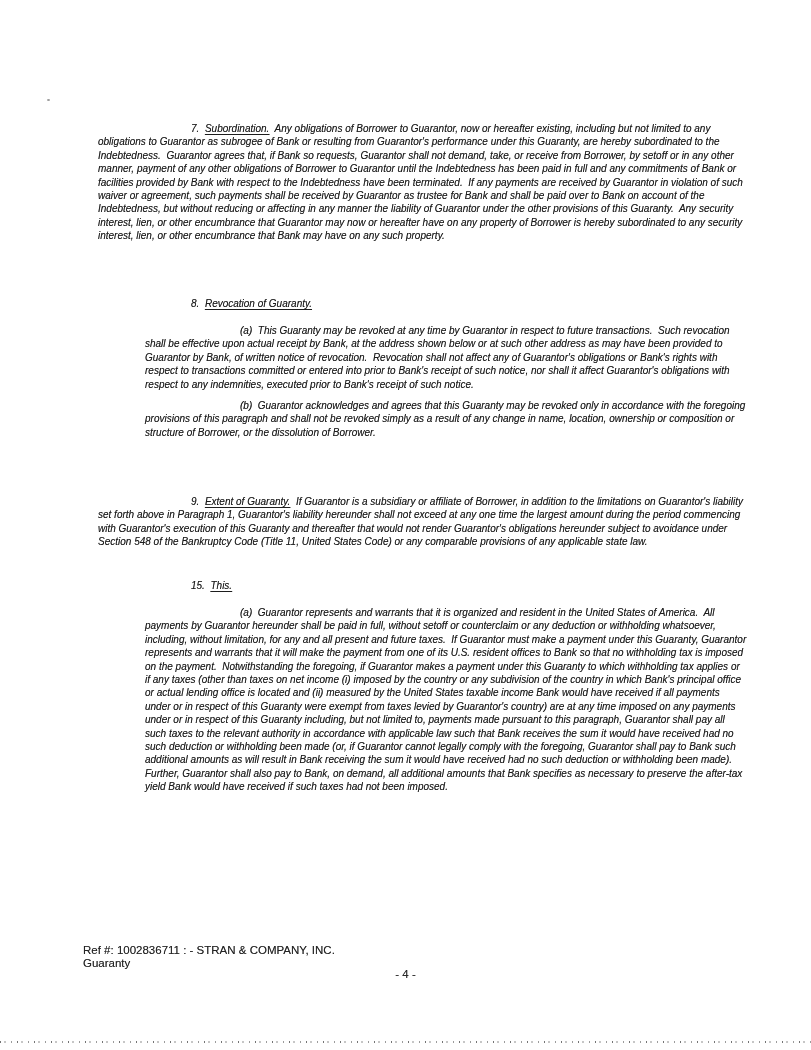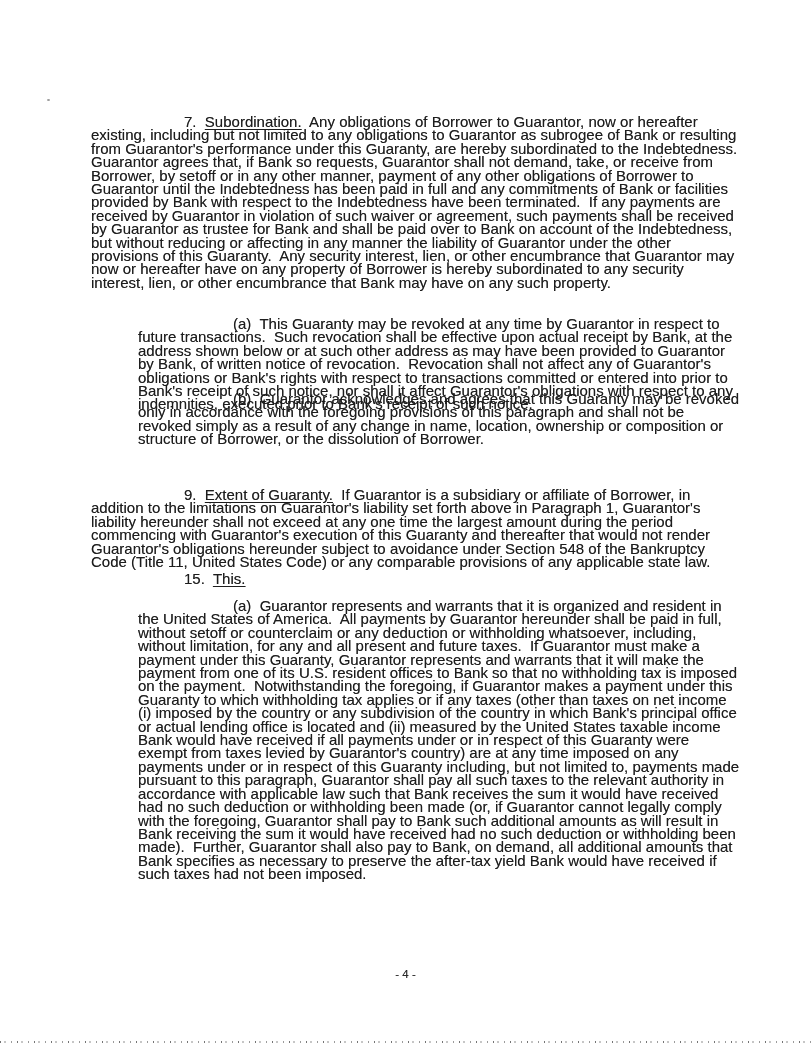--- a/index.html
+++ b/index.html
@@ -6,26 +6,27 @@
   body { background: #ffffff; font-family: "Liberation Sans", sans-serif; }
   .page {
     position: relative;
     width: 811px;
     height: 1050px;
     background: #ffffff;
     overflow: hidden;
   }
   .para {
     position: absolute;
-    margin: 8px;
-    font-size: 15px;
+    margin: 15px;
+    font-size: 10px;
     line-height: 13.4px;
     color: #1d1d1d;
     white-space: pre-wrap;
     text-shadow: 0 0 0.3px rgba(20,20,20,0.55);
+    font-style: italic;
   }
   .w-full { left: 83px; width: 650px; text-indent: 93px; }
   .w-sub  { left: 130px; width: 602px; text-indent: 95px; }
   .heading-line { left: 83px; width: 650px; text-indent: 93px; }
   .u { text-decoration: underline; text-underline-offset: 1.5px; }
   .footer-block {
     position: absolute;
     left: 83px;
     top: 944px;
     font-size: 11.5px;
@@ -72,30 +73,35 @@
 </style>
 </head>
 <body>
 
 <div class="page">
 
   <span class="scan-speck"></span>
 
   <p class="para w-full" style="top:107px"><span>7.  </span><span class="u">Subordination.</span><span>  Any obligations of Borrower to Guarantor, now or hereafter existing, including but not limited to any obligations to Guarantor as subrogee of Bank or resulting from Guarantor's performance under this Guaranty, are hereby subordinated to the Indebtedness.  Guarantor agrees that, if Bank so requests, Guarantor shall not demand, take, or receive from Borrower, by setoff or in any other manner, payment of any other obligations of Borrower to Guarantor until the Indebtedness has been paid in full and any commitments of Bank or facilities provided by Bank with respect to the Indebtedness have been terminated.  If any payments are received by Guarantor in violation of such waiver or agreement, such payments shall be received by Guarantor as trustee for Bank and shall be paid over to Bank on account of the Indebtedness, but without reducing or affecting in any manner the liability of Guarantor under the other provisions of this Guaranty.  Any security interest, lien, or other encumbrance that Guarantor may now or hereafter have on any property of Borrower is hereby subordinated to any security interest, lien, or other encumbrance that Bank may have on any such property.</span></p>
 
+  <p class="para heading-line" style="top:282px"><span>8.  </span><span class="u">Revocation of Guaranty.</span></p>
 
   <p class="para w-sub" style="top:309px"><span>(a)  </span><span>This Guaranty may be revoked at any time by Guarantor in respect to future transactions.  Such revocation shall be effective upon actual receipt by Bank, at the address shown below or at such other address as may have been provided to Guarantor by Bank, of written notice of revocation.  Revocation shall not affect any of Guarantor's obligations or Bank's rights with respect to transactions committed or entered into prior to Bank's receipt of such notice, nor shall it affect Guarantor's obligations with respect to any indemnities, executed prior to Bank's receipt of such notice.</span></p>
 
   <p class="para w-sub" style="top:384px"><span>(b)  </span><span>Guarantor acknowledges and agrees that this Guaranty may be revoked only in accordance with the foregoing provisions of this paragraph and shall not be revoked simply as a result of any change in name, location, ownership or composition or structure of Borrower, or the dissolution of Borrower.</span></p>
 
   <p class="para w-full" style="top:480px"><span>9.  </span><span class="u">Extent of Guaranty.</span><span>  If Guarantor is a subsidiary or affiliate of Borrower, in addition to the limitations on Guarantor's liability set forth above in Paragraph 1, Guarantor's liability hereunder shall not exceed at any one time the largest amount during the period commencing with Guarantor's execution of this Guaranty and thereafter that would not render Guarantor's obligations hereunder subject to avoidance under Section 548 of the Bankruptcy Code (Title 11, United States Code) or any comparable provisions of any applicable state law.</span></p>
 
   <p class="para heading-line" style="top:564px"><span>15.  </span><span class="u">This.</span></p>
 
   <p class="para w-sub" style="top:591px"><span>(a)  </span><span>Guarantor represents and warrants that it is organized and resident in the United States of America.  All payments by Guarantor hereunder shall be paid in full, without setoff or counterclaim or any deduction or withholding whatsoever, including, without limitation, for any and all present and future taxes.  If Guarantor must make a payment under this Guaranty, Guarantor represents and warrants that it will make the payment from one of its U.S. resident offices to Bank so that no withholding tax is imposed on the payment.  Notwithstanding the foregoing, if Guarantor makes a payment under this Guaranty to which withholding tax applies or if any taxes (other than taxes on net income (i) imposed by the country or any subdivision of the country in which Bank's principal office or actual lending office is located and (ii) measured by the United States taxable income Bank would have received if all payments under or in respect of this Guaranty were exempt from taxes levied by Guarantor's country) are at any time imposed on any payments under or in respect of this Guaranty including, but not limited to, payments made pursuant to this paragraph, Guarantor shall pay all such taxes to the relevant authority in accordance with applicable law such that Bank receives the sum it would have received had no such deduction or withholding been made (or, if Guarantor cannot legally comply with the foregoing, Guarantor shall pay to Bank such additional amounts as will result in Bank receiving the sum it would have received had no such deduction or withholding been made).  Further, Guarantor shall also pay to Bank, on demand, all additional amounts that Bank specifies as necessary to preserve the after-tax yield Bank would have received if such taxes had not been imposed.</span></p>
 
 
+  <div class="footer-block">
+    <div>Ref #: 1002836711 : - STRAN &amp; COMPANY, INC.</div>
+    <div>Guaranty</div>
+  </div>
 
   <div class="page-number">- 4 -</div>
 
   <div class="scan-dotline"></div>
 
 </div>
 
 </body></html>

